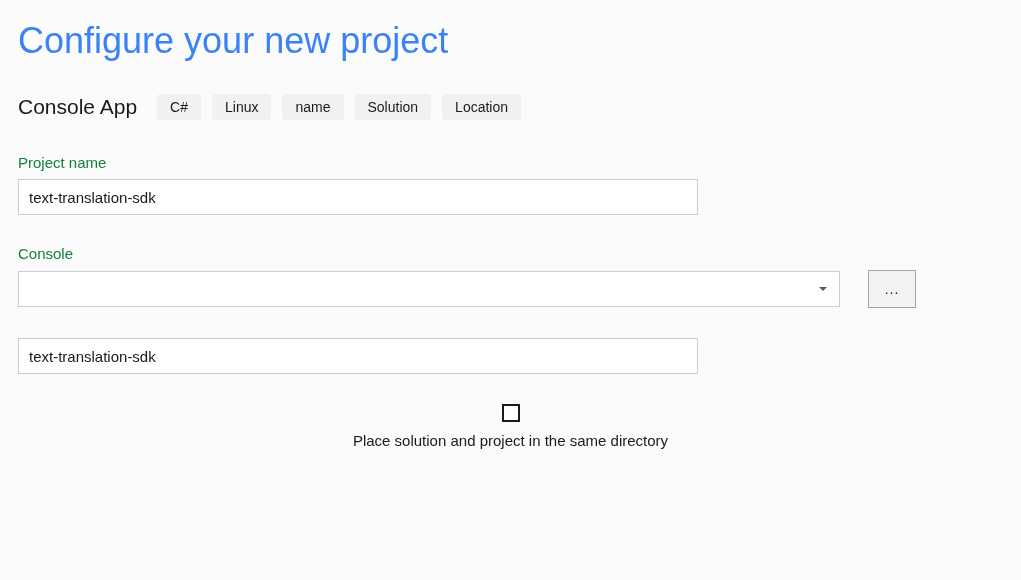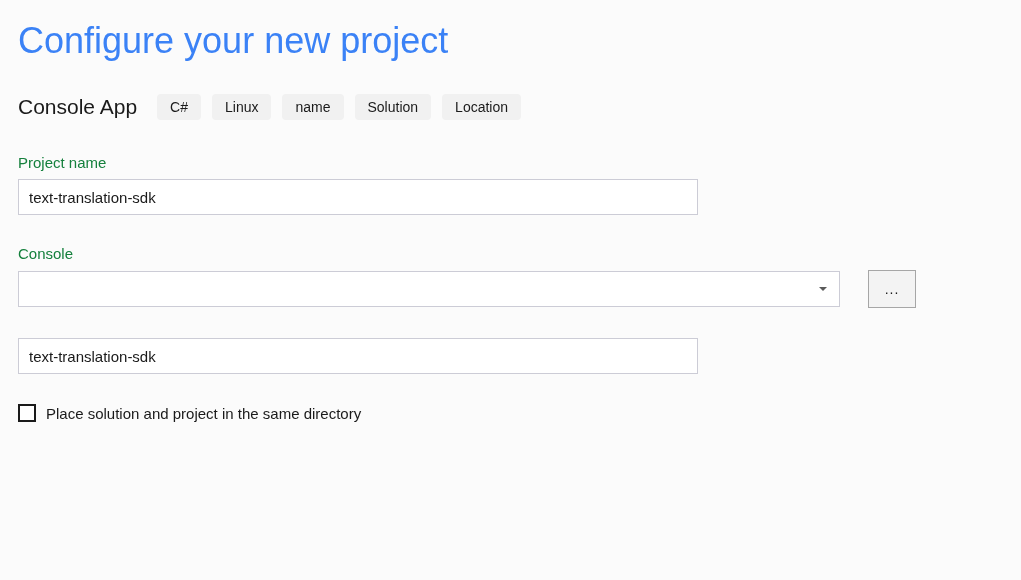--- a/index.html
+++ b/index.html
@@ -110,20 +110,21 @@
     .info-icon {
       display: inline-flex;
       align-items: center;
       justify-content: center;
     }
     .checkbox-row {
       display: flex;
       align-items: center;
       gap: 10px;
       margin-top: 18px;
+      flex-direction: column;
     }
     .checkbox {
       width: 18px;
       height: 18px;
       border: 2px solid #1a1a1a;
       background: #ffffff;
       cursor: pointer;
       flex-shrink: 0;
     }
     .checkbox-label {

